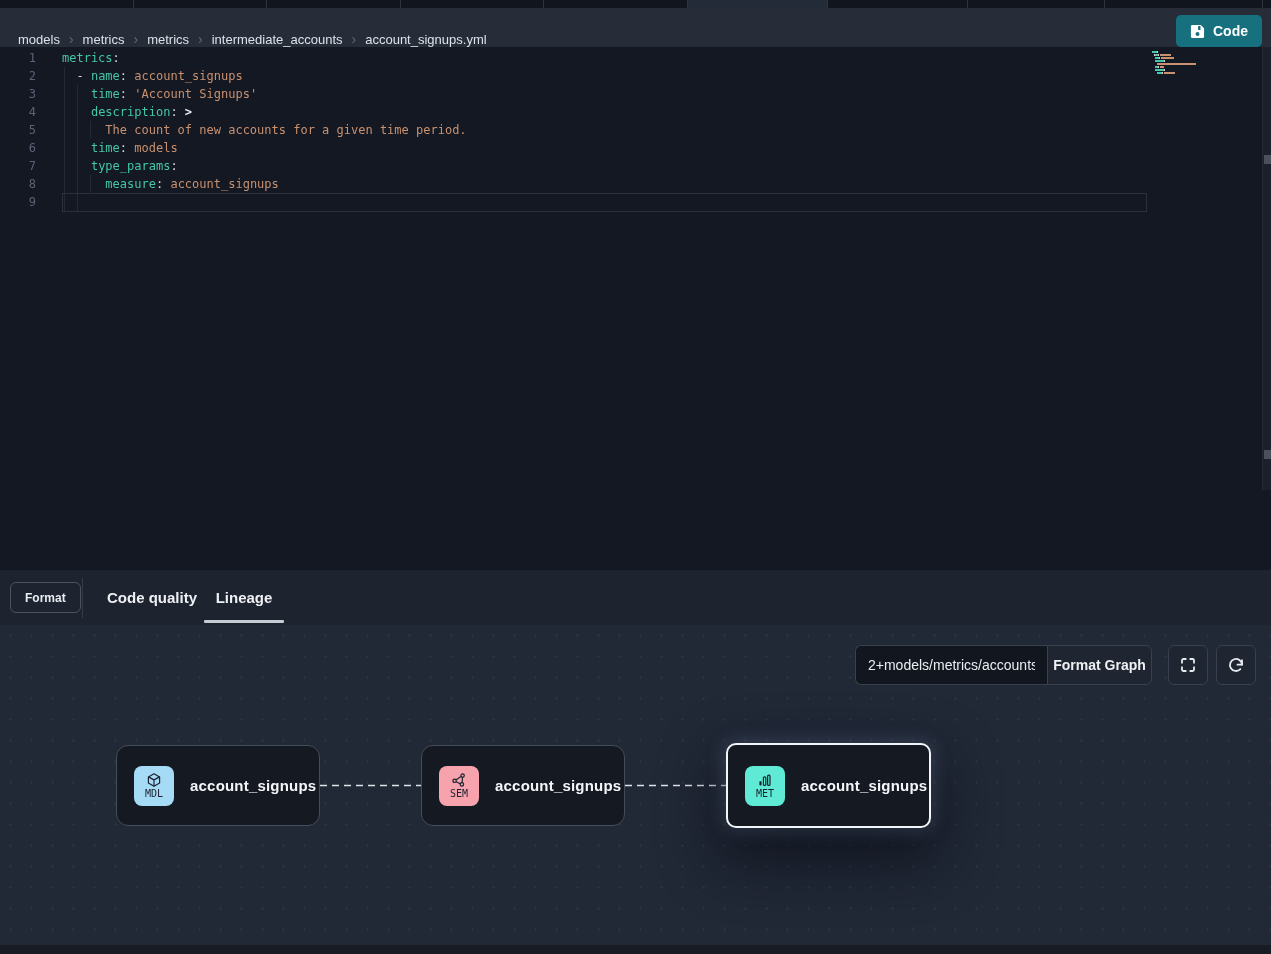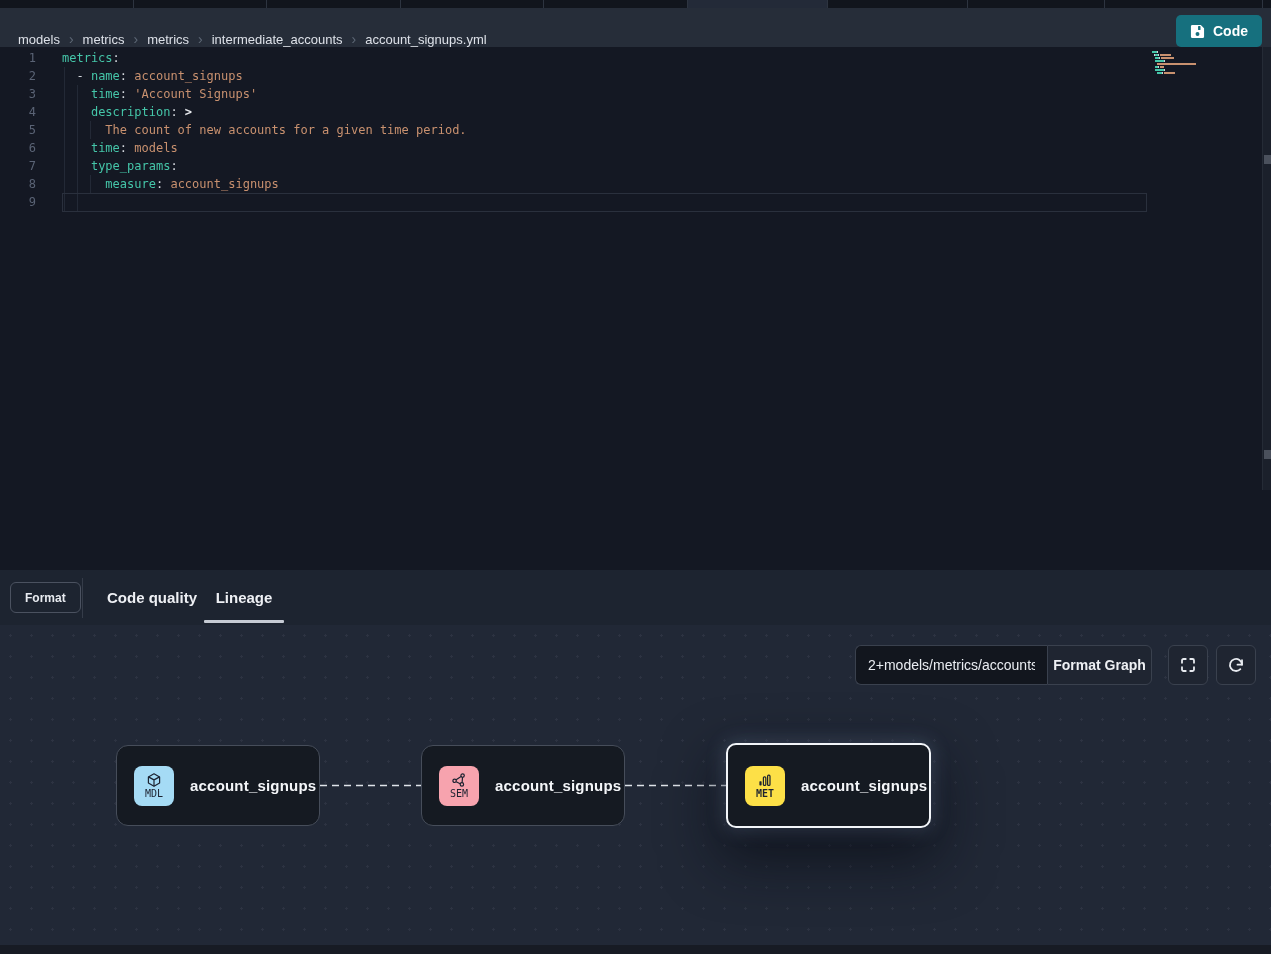--- a/index.html
+++ b/index.html
@@ -259,21 +259,21 @@
                 <circle cx="3.6" cy="8.8" r="1.7"></circle>
                 <circle cx="10.9" cy="12.4" r="1.7"></circle>
                 <path d="M10.1 4.6 5.1 7.8M5.2 9.7l4 2M11.5 5.4l-.4 5.3"></path>
               </svg>
             </span>
             <span>SEM</span>
           </div>
           <span class="node-label">account_signups</span>
         </div>
         <div class="lin-node selected" style="left: 726px; top: 118px;">
-          <div class="node-badge" style="background: #fde047; font-weight: bold;">
+          <div class="node-badge" style="background: #5eead4;">
             <span style="display: flex;">
               <svg width="16" height="16" viewBox="0 0 16 16">
                 <rect x="2.4" y="9.2" width="2.2" height="4.2" rx="0.6" fill="#1c2230"></rect>
                 <rect x="6.4" y="4.8" width="2.4" height="8.6" rx="1" fill="none" stroke="#1c2230" stroke-width="1.2"></rect>
                 <rect x="10.6" y="3.2" width="2.4" height="10.2" rx="1" fill="none" stroke="#1c2230" stroke-width="1.2"></rect>
               </svg>
             </span>
             <span>MET</span>
           </div>
           <span class="node-label">account_signups</span>

